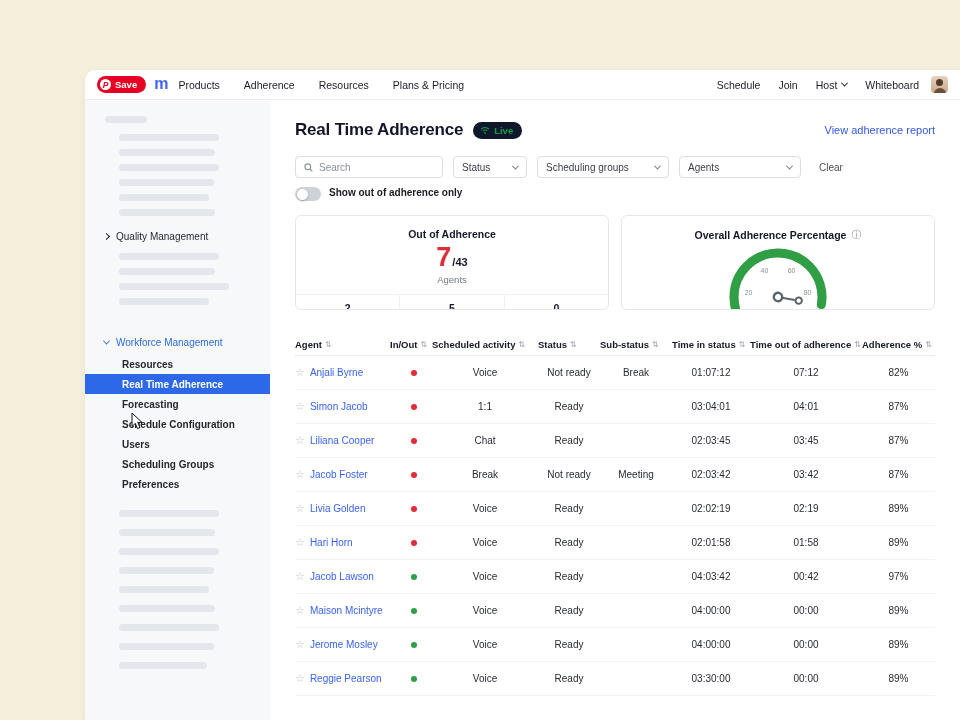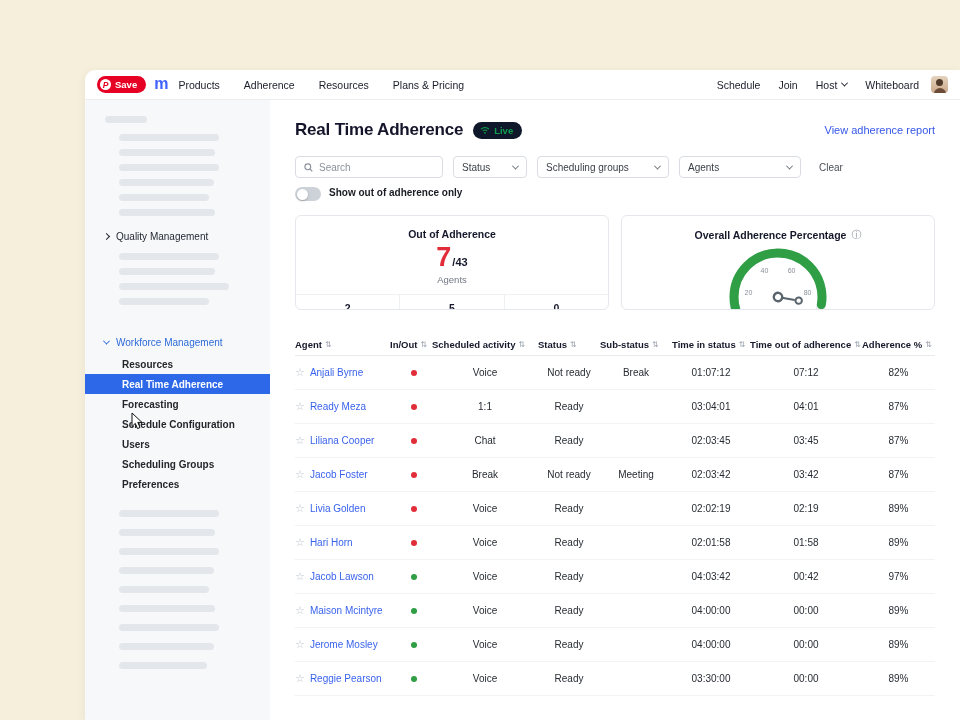--- a/index.html
+++ b/index.html
@@ -315,21 +315,21 @@
             <div data-name="scheduled-activity-cell" class="td">Voice</div>
             <div data-name="status-cell" class="td">Not ready</div>
             <div data-name="sub-status-cell" class="td">Break</div>
             <div data-name="time-in-status-cell" class="td">01:07:12</div>
             <div data-name="time-out-of-adherence-cell" class="td">07:12</div>
             <div data-name="adherence-cell" class="td">82%</div>
           </div>
           <div data-name="table-row" class="tr">
             <div data-name="agent-cell" class="td agent">
               <span data-name="star-icon" class="star">☆</span>
-              <a data-name="agent-link" class="agent-name">Ready Meza</a>
+              <a data-name="agent-link" class="agent-name">Simon Jacob</a>
             </div>
             <div data-name="in-out-cell" class="td io"><span data-name="in-out-dot" class="dot dot-out"></span></div>
             <div data-name="scheduled-activity-cell" class="td">1:1</div>
             <div data-name="status-cell" class="td">Ready</div>
             <div data-name="sub-status-cell" class="td"></div>
             <div data-name="time-in-status-cell" class="td">03:04:01</div>
             <div data-name="time-out-of-adherence-cell" class="td">04:01</div>
             <div data-name="adherence-cell" class="td">87%</div>
           </div>
           <div data-name="table-row" class="tr">

